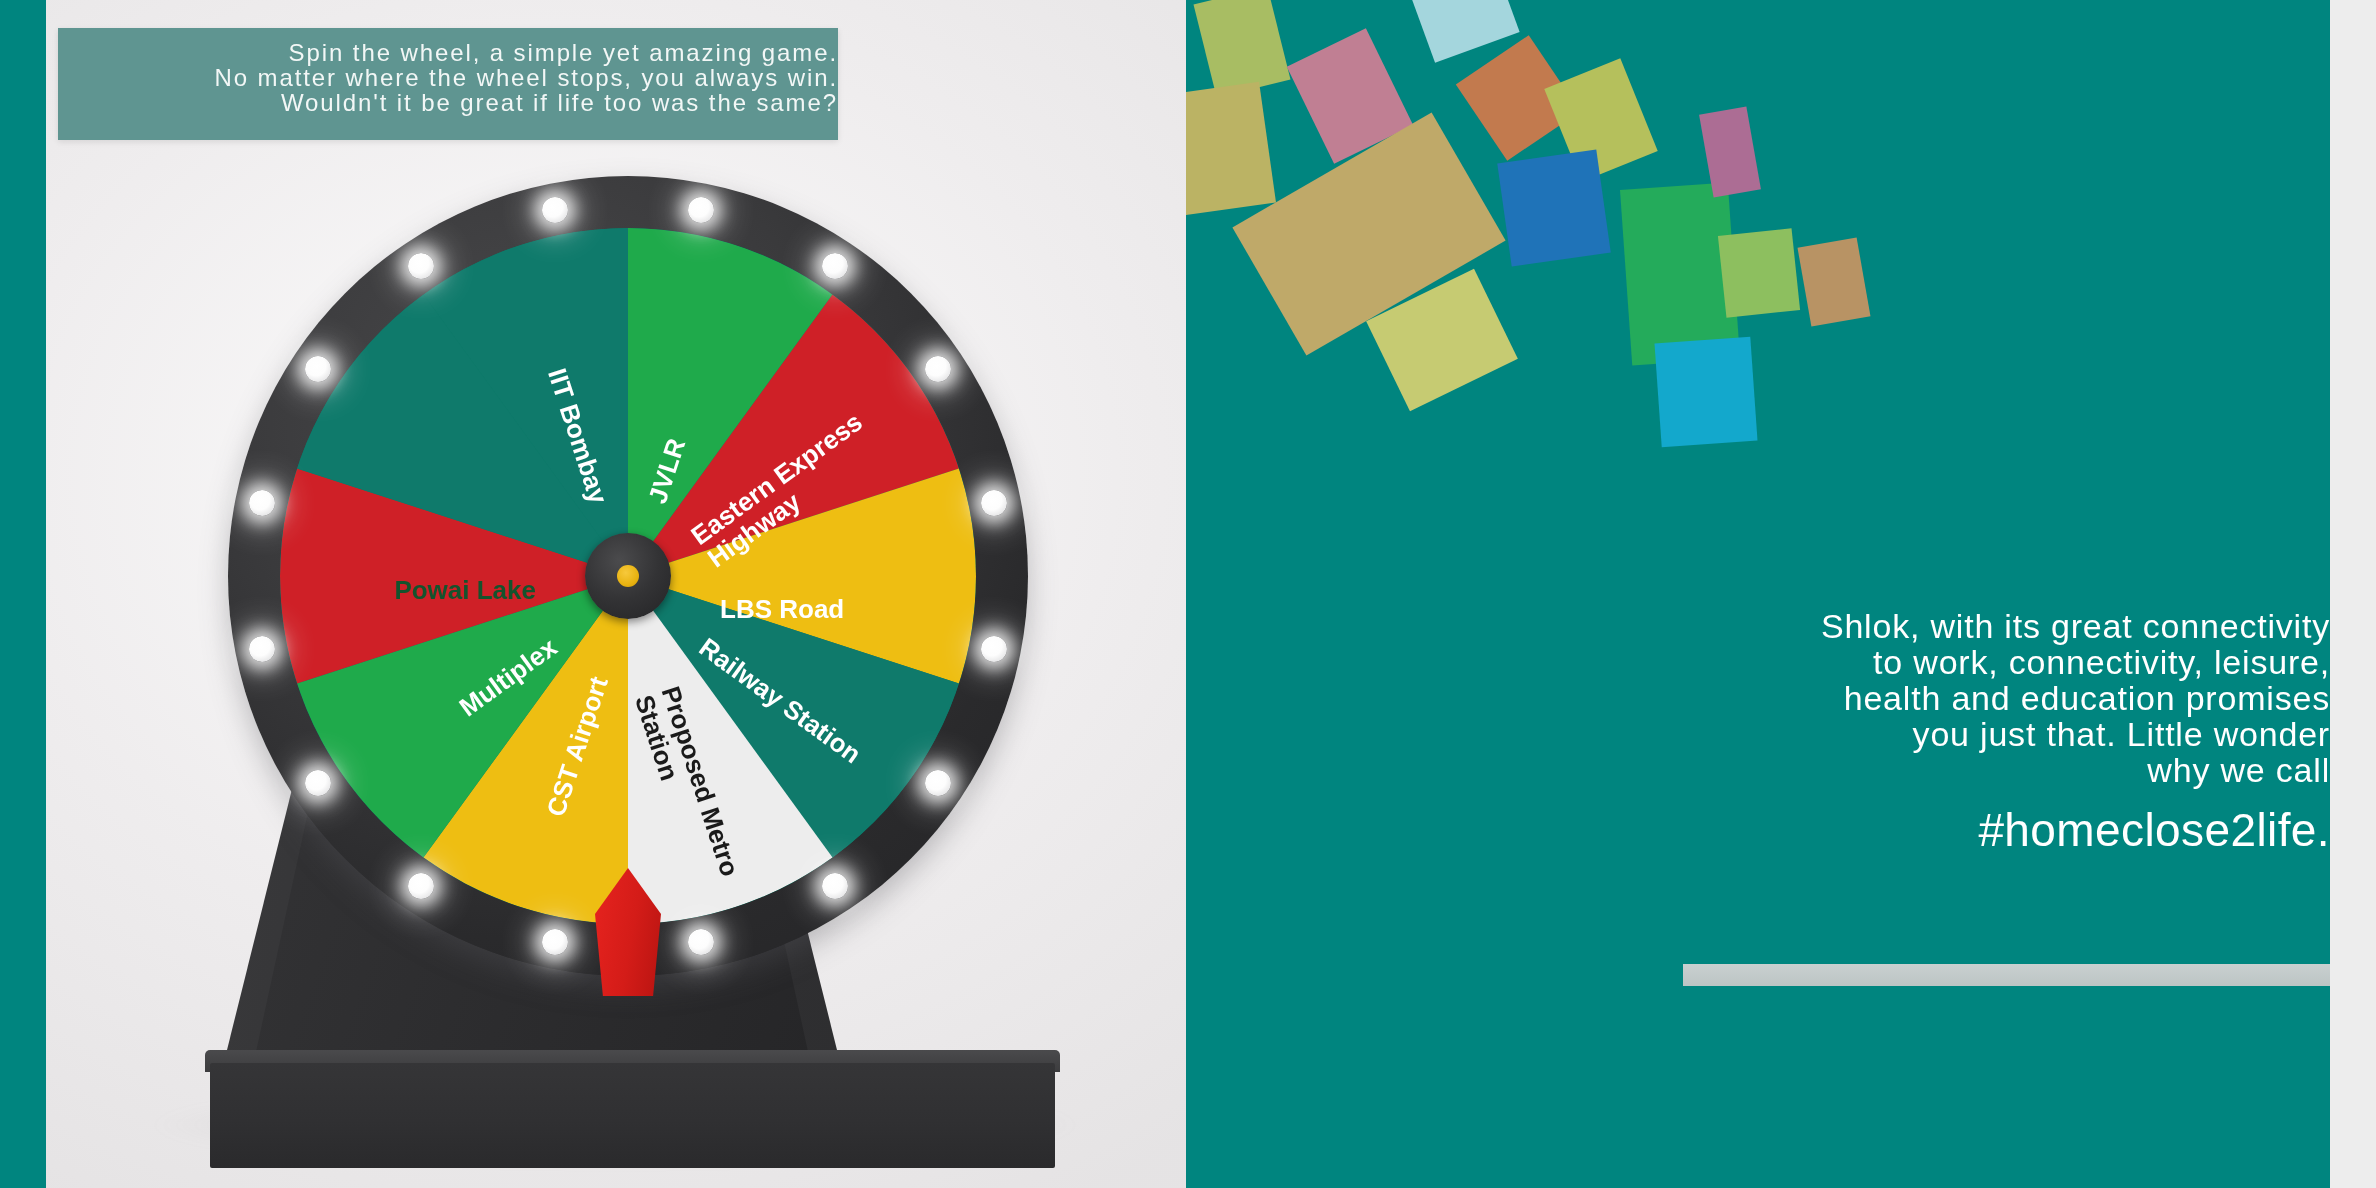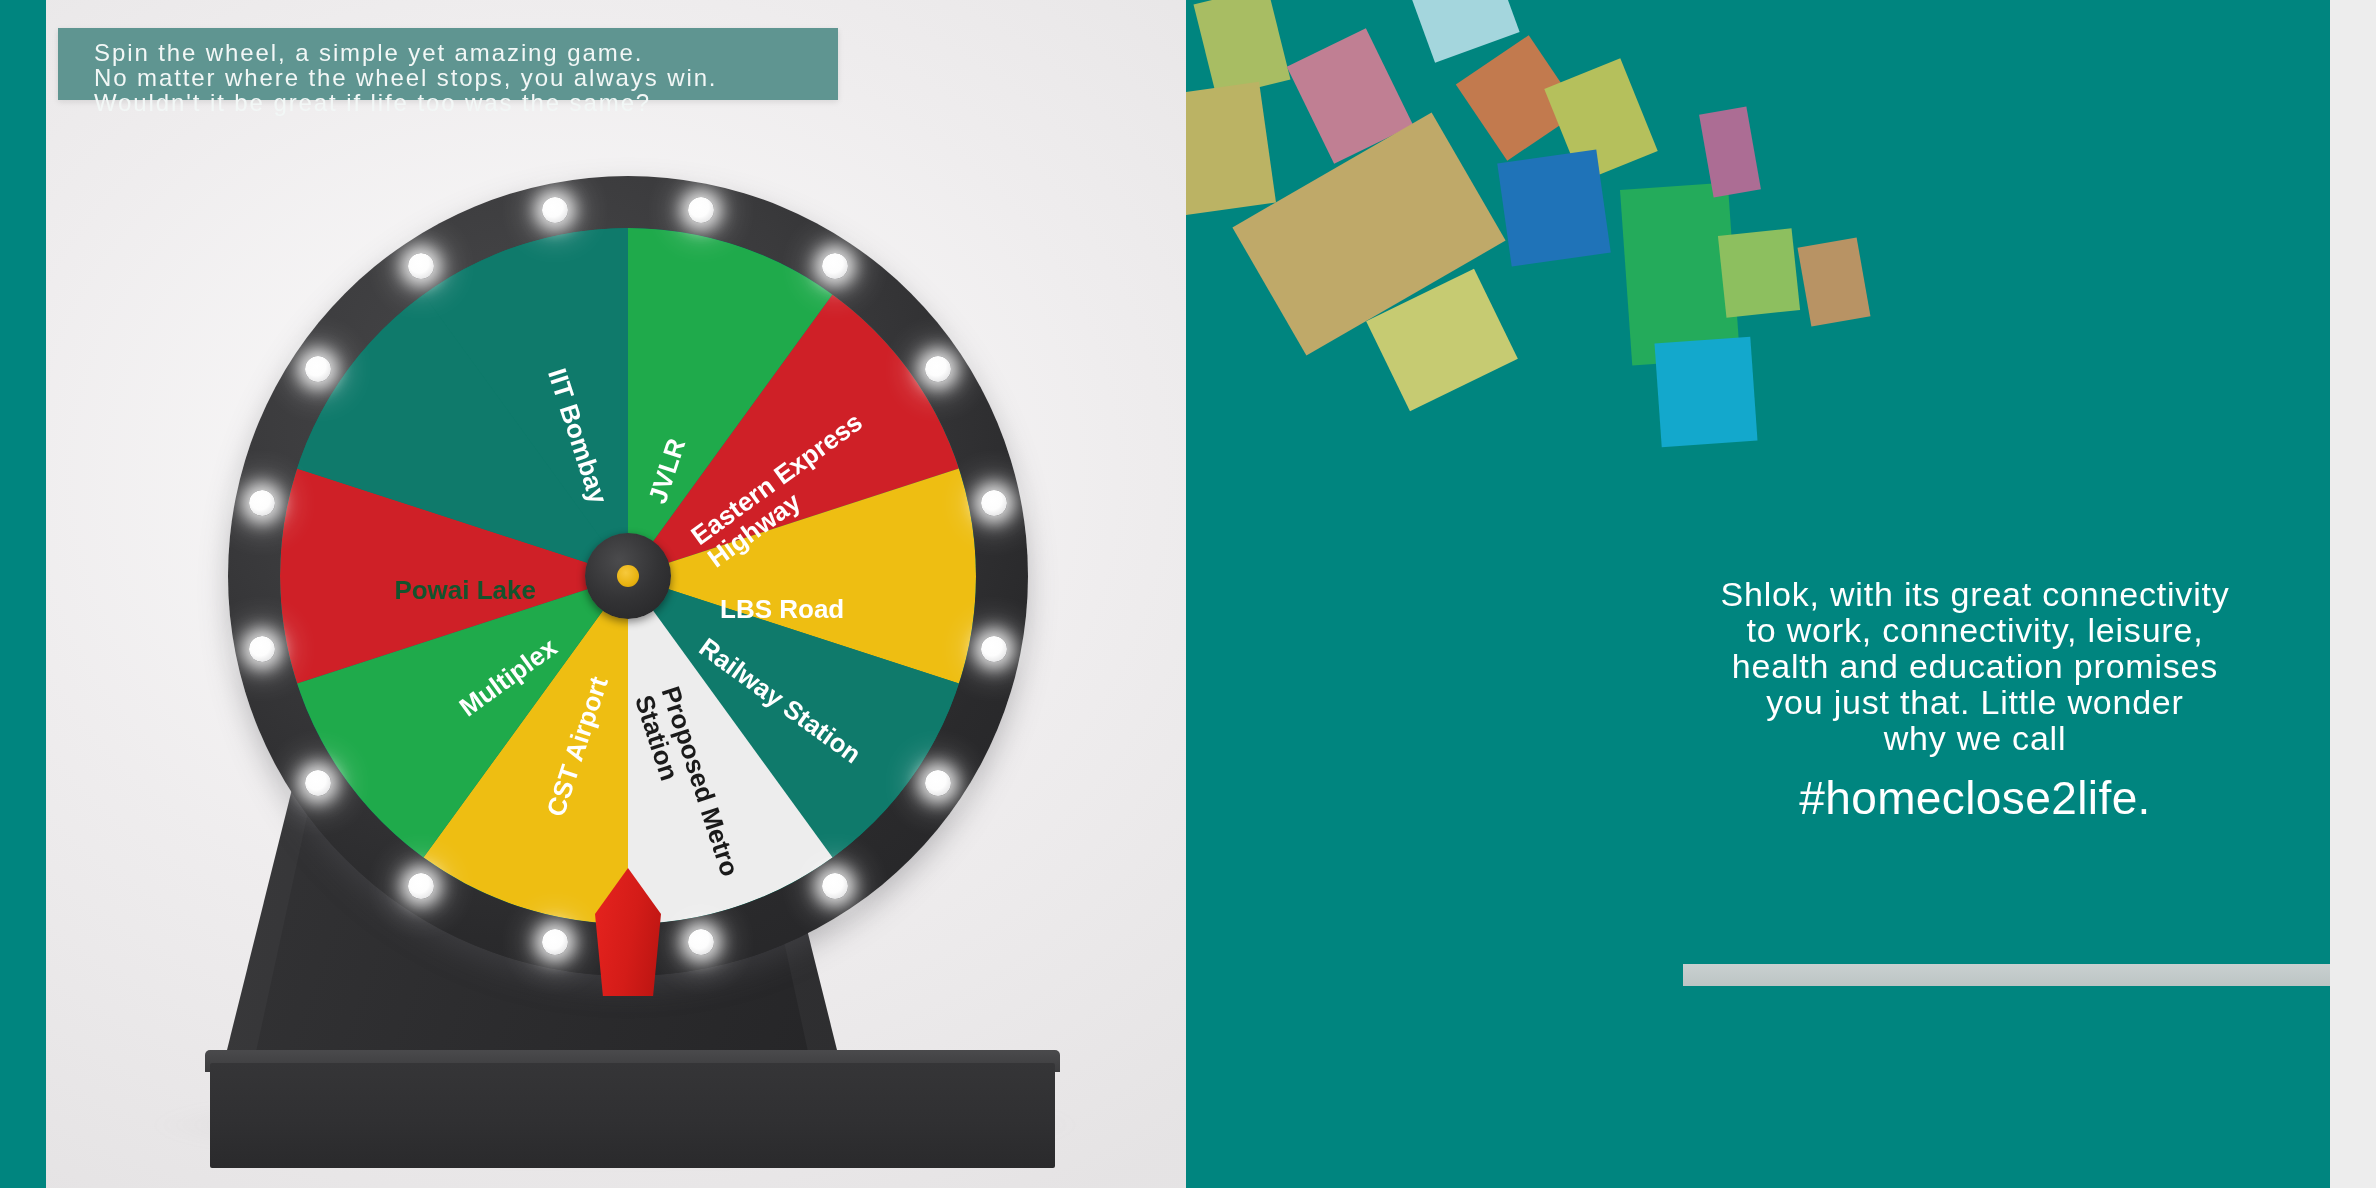--- a/index.html
+++ b/index.html
@@ -39,25 +39,26 @@
     left: 46px; top: 0;
     width: 1140px; height: 1188px;
     background: radial-gradient(ellipse 90% 70% at 45% 40%, rgba(255,255,255,0.85) 0%, rgba(240,238,239,0.4) 55%, rgba(222,220,221,0.55) 100%);
     pointer-events: none;
   }
 
   
   .headline-box {
     position: absolute;
     left: 58px; top: 28px;
-    width: 780px; height: 72px;
+    width: 780px; height: 112px;
     background: #5f9591;
     box-shadow: 0 2px 6px rgba(0,0,0,0.10);
     box-sizing: border-box;
     padding: 12px 0 0 36px;
+    text-align: right;
   }
   .headline-line {
     color: #f2f7f6;
     font-family: "Liberation Sans", sans-serif;
     font-size: 24px;
     font-weight: 300;
     letter-spacing: 1.9px;
     line-height: 25px;
     white-space: nowrap;
   }
@@ -193,23 +194,23 @@
     width: 1144px; height: 560px;
     overflow: hidden;
   }
   .tile {
     position: absolute;
     transform-origin: 50% 50%;
   }
 
   .right-copy {
     position: absolute;
-    left: 1620px; top: 576px;
+    left: 1620px; top: 608px;
     width: 710px;
-    text-align: center;
+    text-align: right;
   }
   .copy-line {
     color: #ffffff;
     font-family: "Liberation Sans", sans-serif;
     font-weight: 300;
     font-size: 34px;
     line-height: 36px;
     letter-spacing: 0.8px;
     white-space: nowrap;
   }

